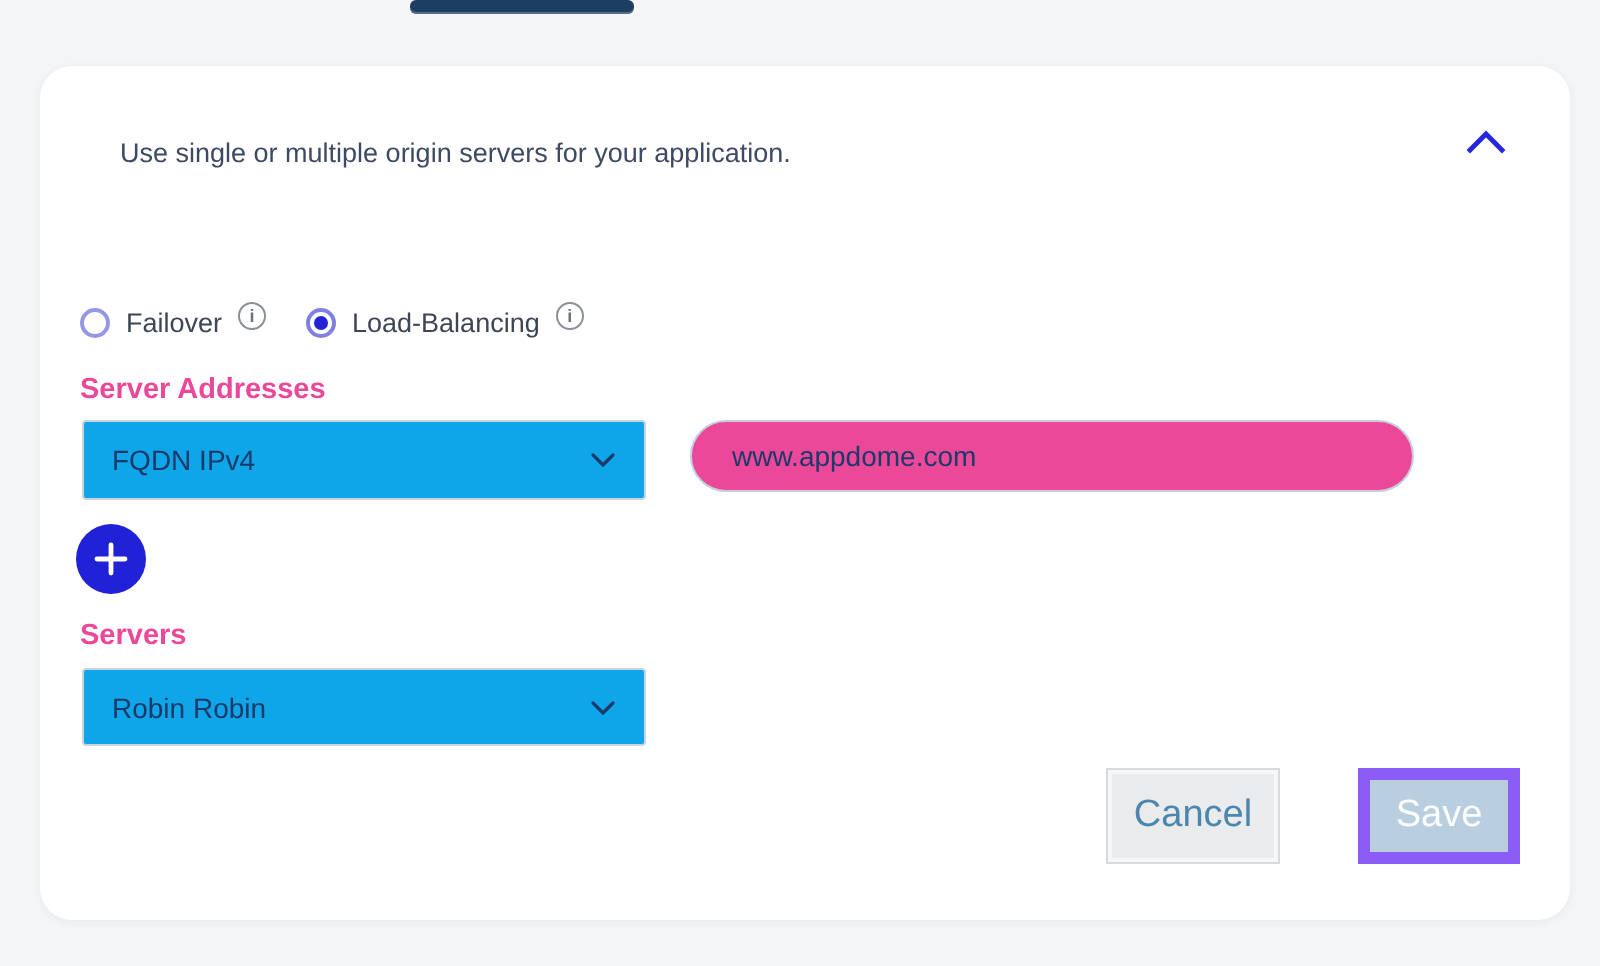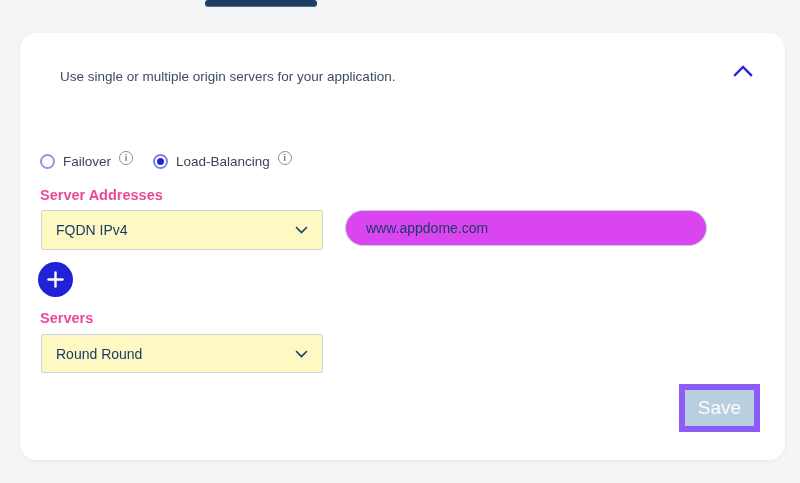--- a/index.html
+++ b/index.html
@@ -70,32 +70,32 @@
   .field-label {
     position: absolute; left: 20px;
     font-size: 14.5px; font-weight: 700; color: #ec4899;
   }
   .label-server { top: 154px; }
   .label-metric { top: 277px; }
 
   
   .select-box {
     position: absolute; left: 21px; width: 282px; height: 40px;
-    border: 1px solid #ced3d9; border-radius: 2px; background: #fef9c3;
+    border: 1px solid #ced3d9; border-radius: 2px; background: #0ea5e9;
     display: flex; align-items: center; justify-content: space-between;
     padding: 0 14px; cursor: pointer;
   }
   .select-server { top: 177px; }
   .select-metric { top: 301px; height: 39px; }
   .select-value { font-size: 14px; color: #1c3a69; }
 
   
   .pill-input {
     position: absolute; left: 325px; top: 177px; width: 362px; height: 36px;
-    border: 1px solid #c5cedd; border-radius: 18px; background: #d946ef;
+    border: 1px solid #c5cedd; border-radius: 18px; background: #ec4899;
     padding: 0 20px; font-size: 14px; color: #1c3a69;
     font-family: "Liberation Sans", sans-serif; outline: none;
   }
 
   
   .add-btn {
     position: absolute; left: 18px; top: 229px; width: 35px; height: 35px;
     border-radius: 50%; background: #2122d8; border: none; cursor: pointer;
     display: flex; align-items: center; justify-content: center; padding: 0;
   }
@@ -167,24 +167,25 @@
         <svg width="19" height="19" viewBox="0 0 19 19">
           <line x1="9.5" y1="2.5" x2="9.5" y2="16.5" stroke="#ffffff" stroke-width="2.4" stroke-linecap="round"></line>
           <line x1="2.5" y1="9.5" x2="16.5" y2="9.5" stroke="#ffffff" stroke-width="2.4" stroke-linecap="round"></line>
         </svg>
       </span>
     </button>
 
     <div class="field-label label-metric">Servers</div>
 
     <div class="select-box select-metric">
-      <span class="select-value">Round Round</span>
+      <span class="select-value">Robin Robin</span>
       <span style="display:flex;">
         <svg width="13" height="8" viewBox="0 0 13 8">
           <polyline points="1.5,1.5 6.5,6.5 11.5,1.5" fill="none" stroke="#1c3a69" stroke-width="1.6" stroke-linecap="round"></polyline>
         </svg>
       </span>
     </div>
 
+    <button class="btn btn-cancel">Cancel</button>
     <button class="btn btn-save">Save</button>
 
   </div>
 </div>
 
 </body></html>

